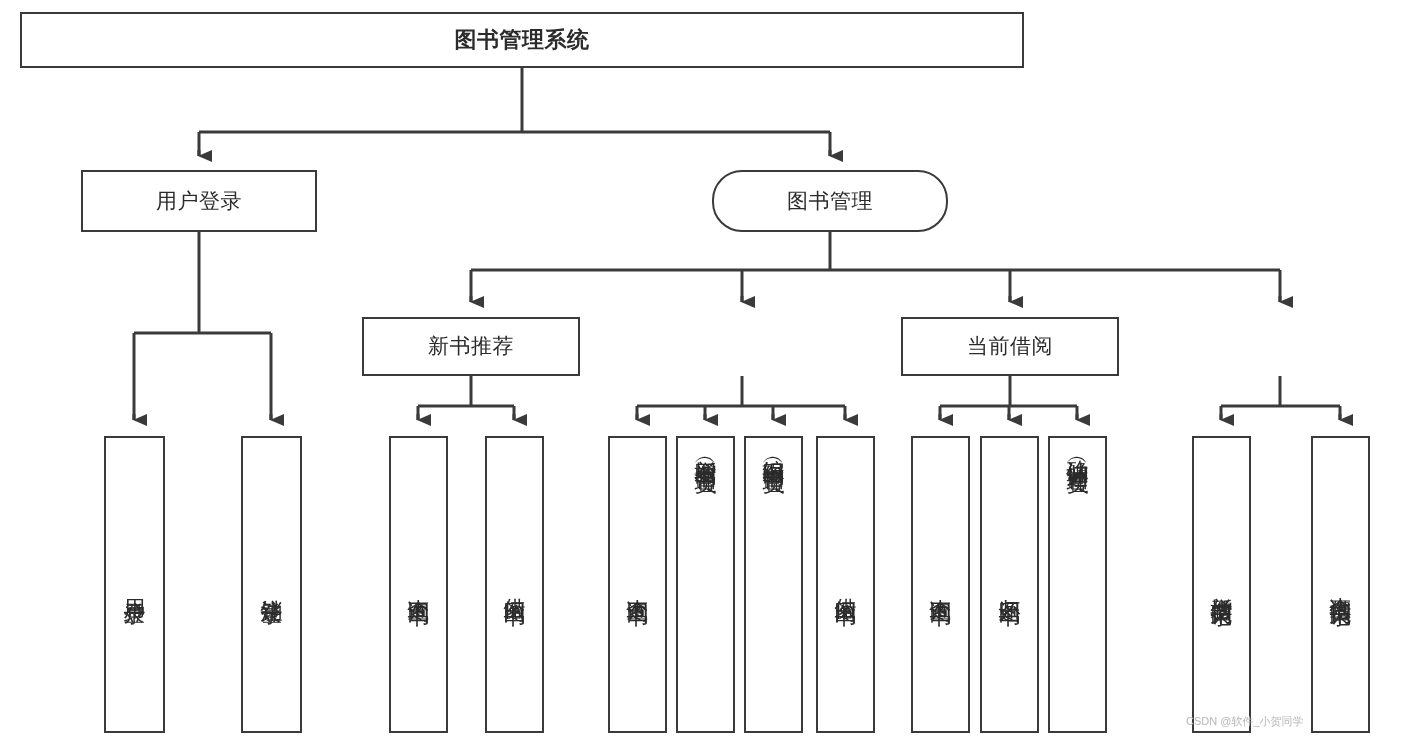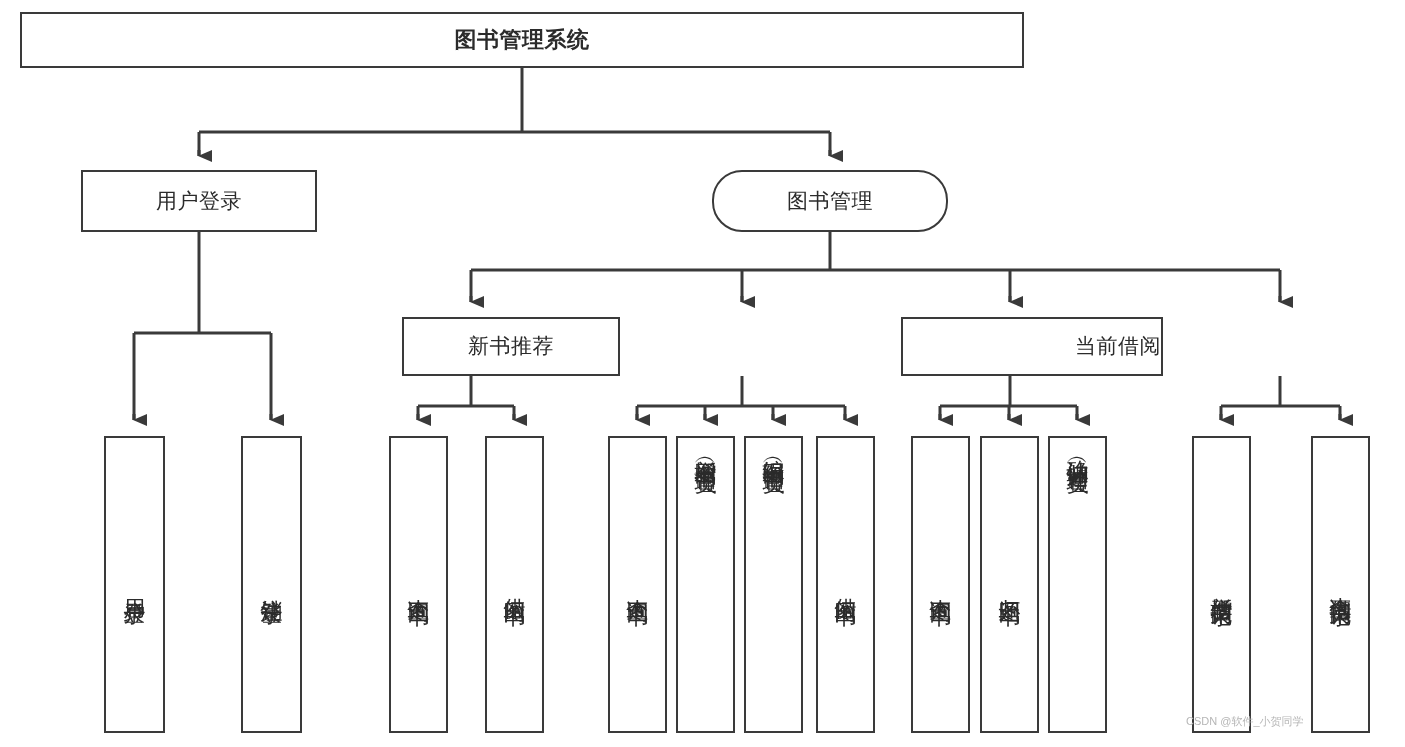--- a/index.html
+++ b/index.html
@@ -161,26 +161,26 @@
   </div>
 
   <div class="node horiz" style="left:81px; top:170px; width:236px; height:62px;">
     <span class="label">用户登录</span>
   </div>
 
   <div class="node horiz" style="left:712px; top:170px; width:236px; height:62px;border-radius:30px;">
     <span class="label">图书管理</span>
   </div>
 
-  <div class="node horiz" style="left:362px; top:317px; width:218px; height:59px;margin-left:40px;">
+  <div class="node horiz" style="left:362px; top:317px; width:218px; height:59px;">
     <span class="label">新书推荐</span>
   </div>
 
 
-  <div class="node horiz" style="left:901px; top:317px; width:262px; height:59px;justify-content:flex-end;">
+  <div class="node horiz" style="left:901px; top:317px; width:218px; height:59px;">
     <span class="label">当前借阅</span>
   </div>
 
 
   <div class="node vert centered" style="left:104px; top:436px; width:61px; height:297px;">
     <span class="label">用户登录</span>
   </div>
 
   <div class="node vert centered" style="left:241px; top:436px; width:61px; height:297px;">
     <span class="label">注销登录</span>

